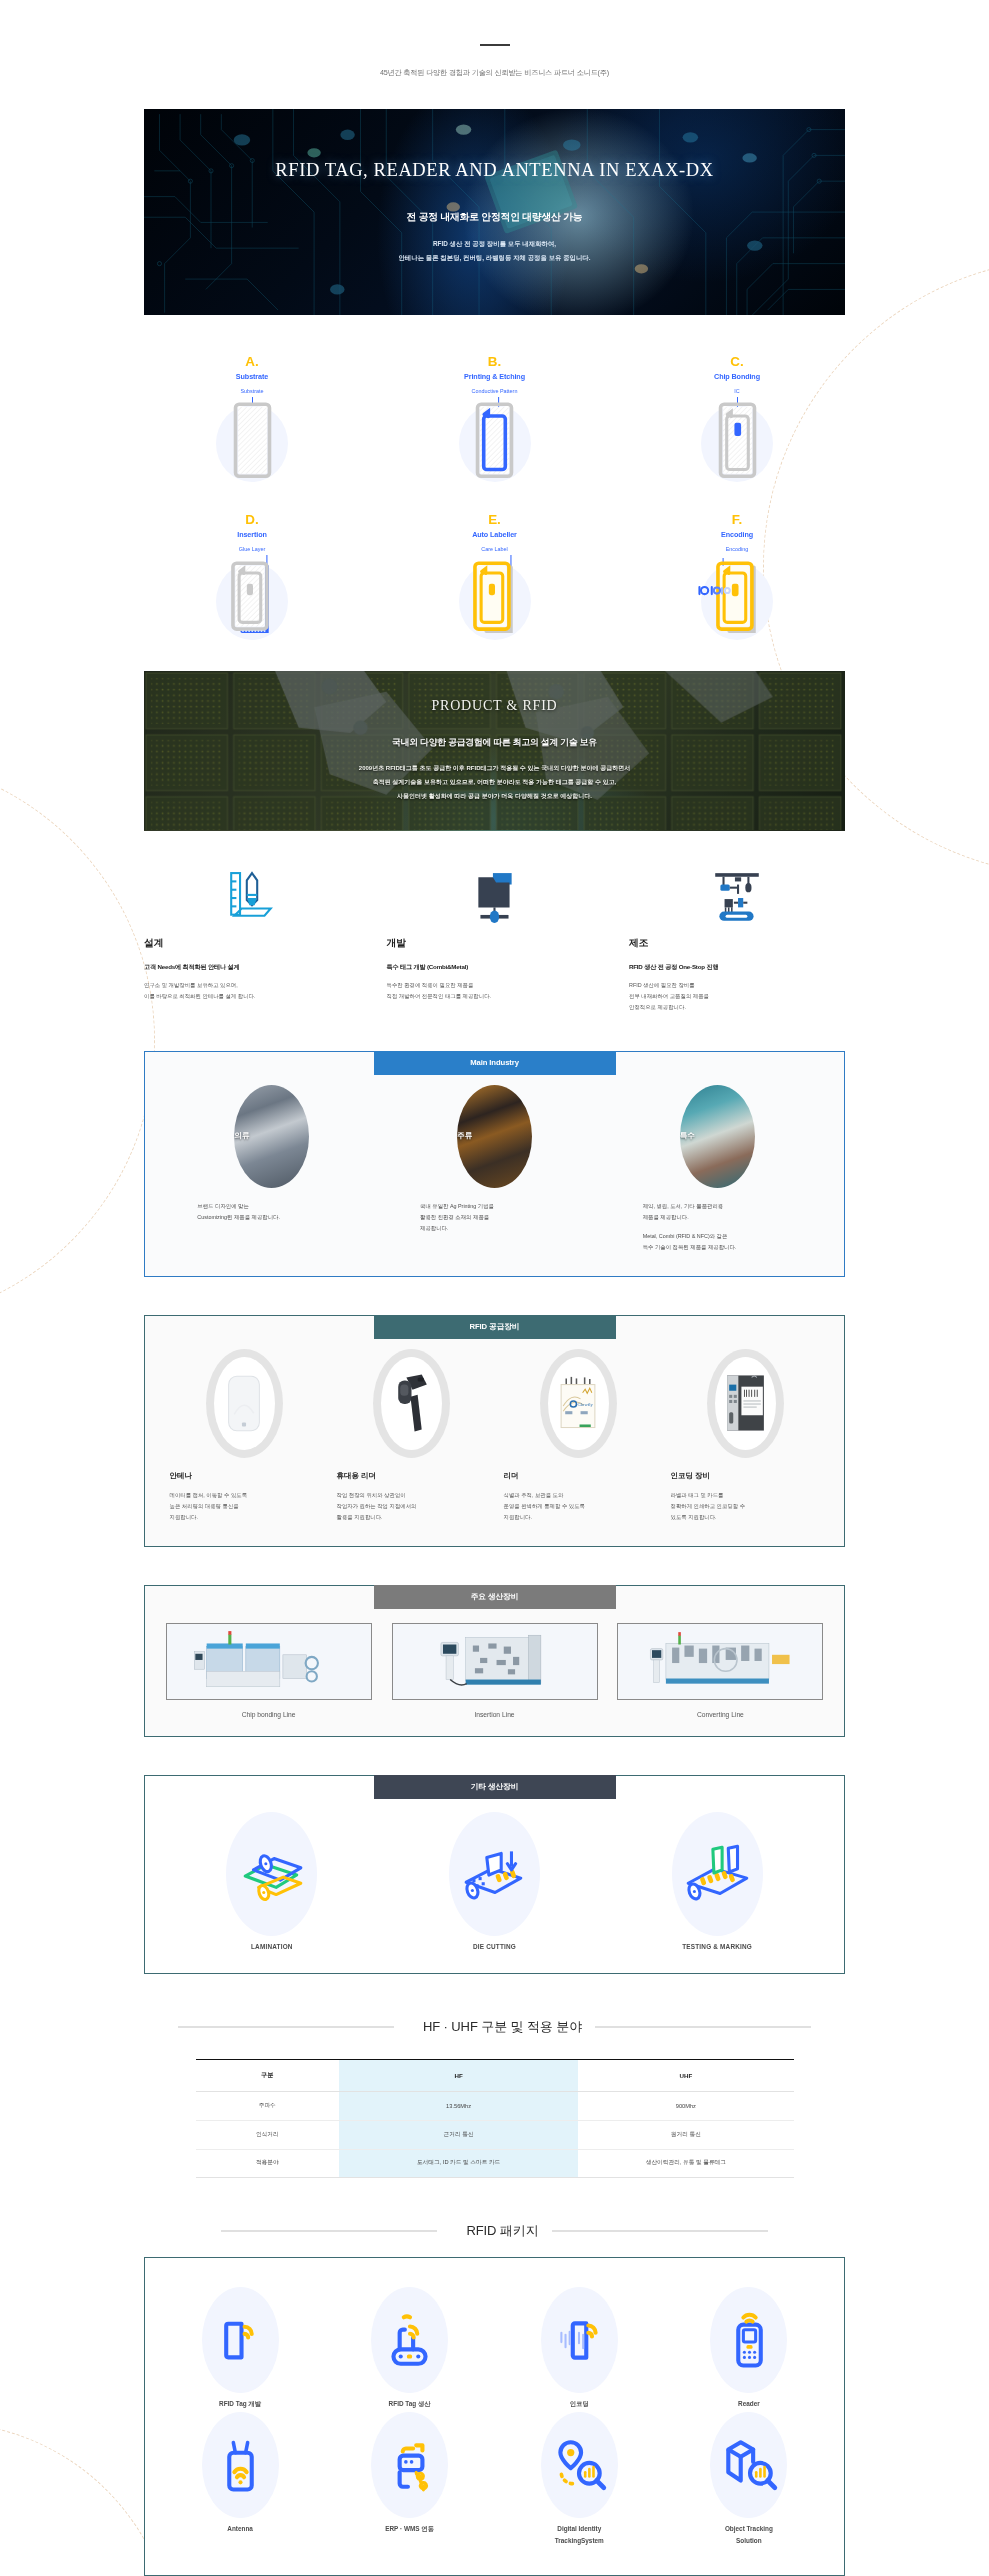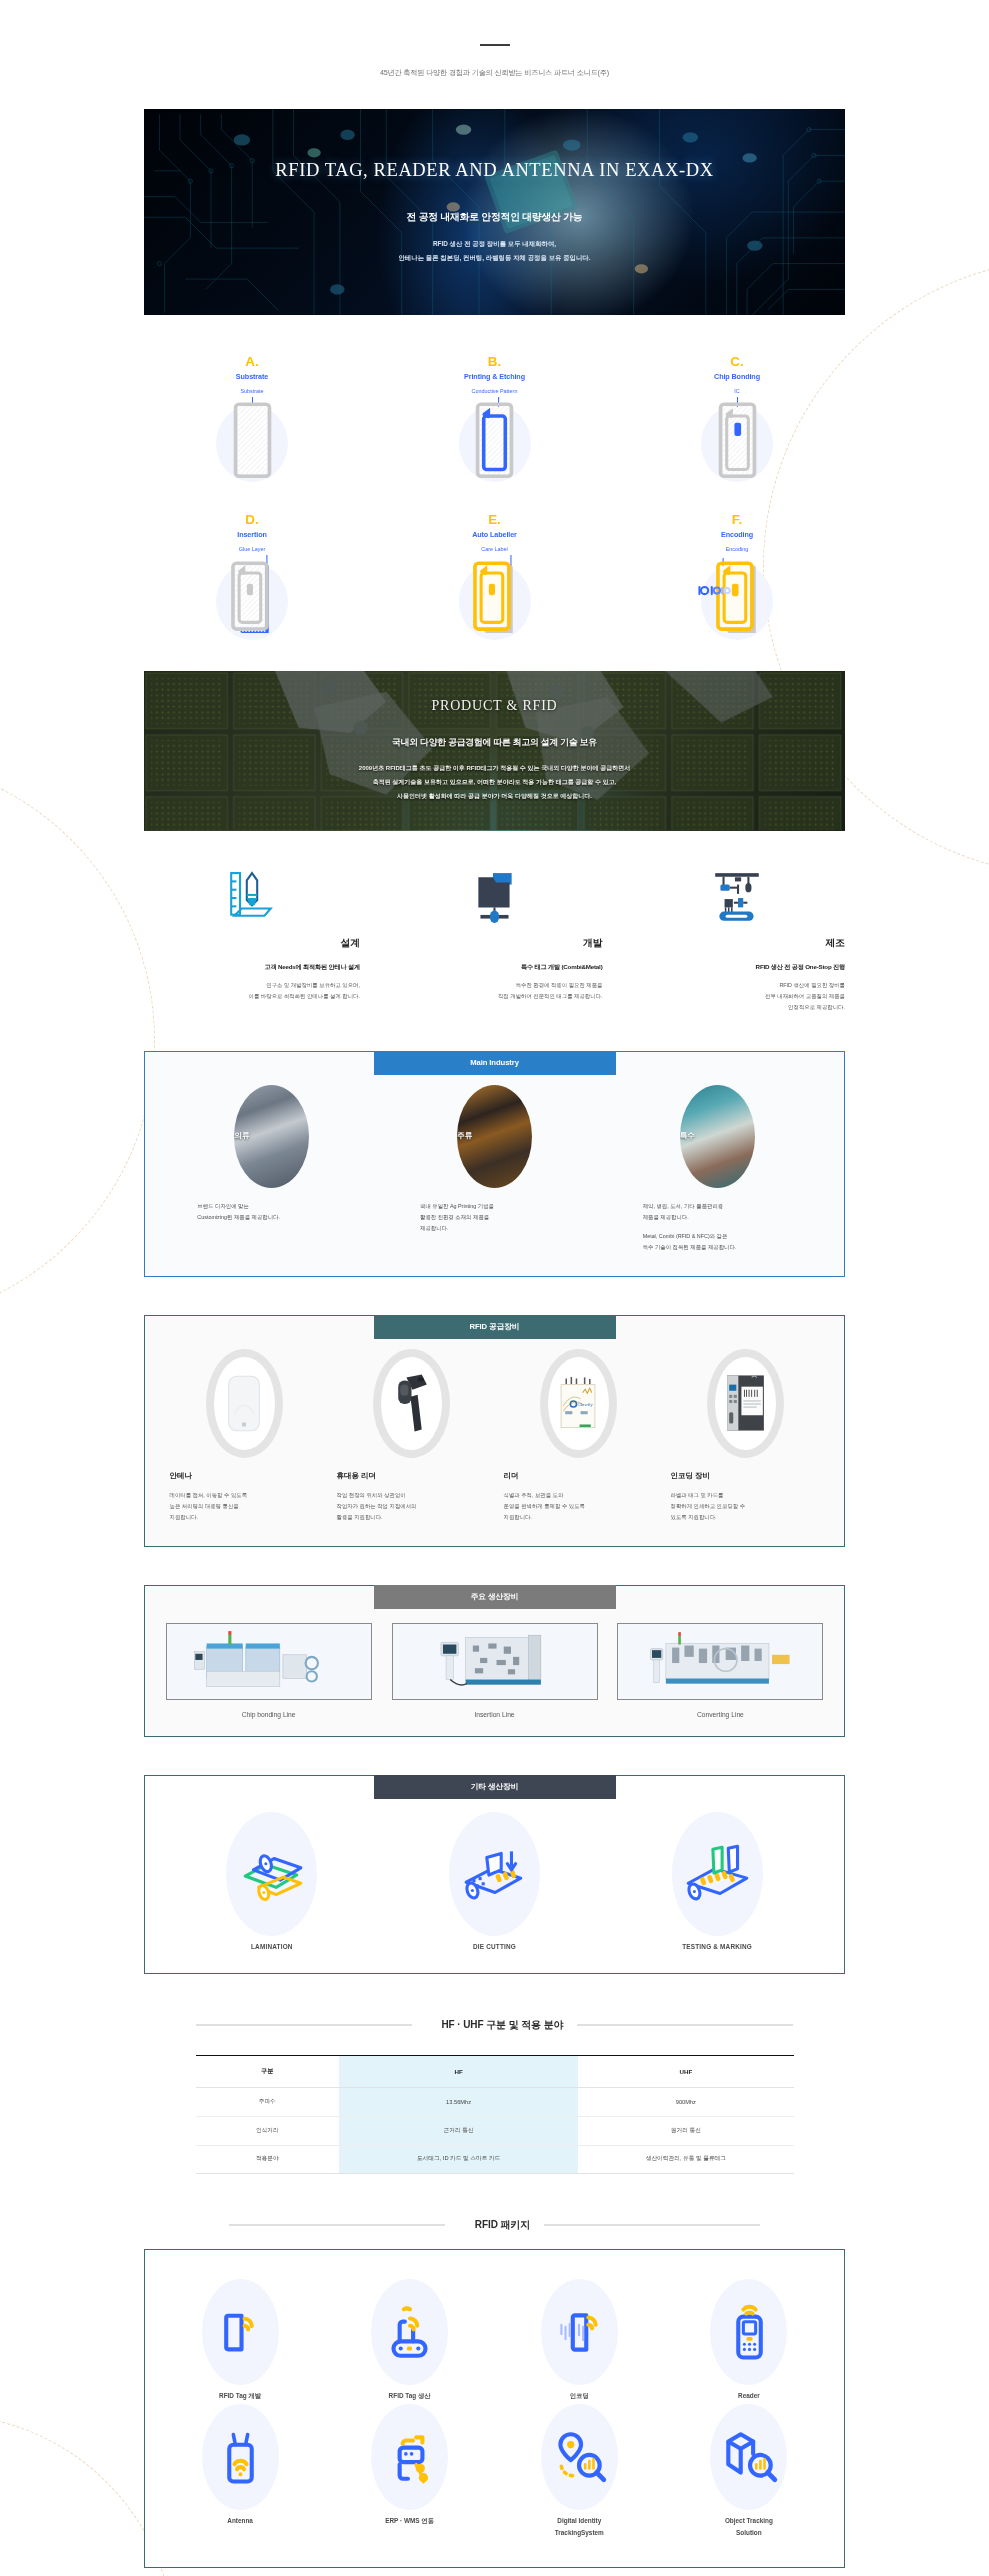--- a/index.html
+++ b/index.html
@@ -72,21 +72,21 @@
   .prodbanner .chips { position:absolute; inset:0; opacity:.85; }
   .pb-title { position:relative; z-index:3; color:#f3f3ef; font-family:"Liberation Serif","DejaVu Serif",serif;
               font-size:14px; letter-spacing:0.8px; text-shadow:0 0.5px 3.1px rgba(0,0,0,.7); }
   .pb-sub { position:relative; z-index:3; margin-top:23px; color:#fff; font-size:8.8px; font-weight:700;
             text-shadow:0 0.5px 2.6px rgba(0,0,0,.85); letter-spacing:-0.2px; }
   .pb-desc { position:relative; z-index:3; margin-top:11.3px; color:#f3f5ef; font-size:6px; line-height:2.35;
              text-align:center; font-weight:700; text-shadow:0 0.5px 2.1px rgba(0,0,0,.9); }
 
   
   .caps { display:flex; justify-content:space-between; padding-top:37px; }
-  .cap { width:216px; text-align:right; }
+  .cap { width:216px; text-align:left; }
   .cap-icon { height:55px; display:flex; align-items:flex-end; justify-content:center; }
   .cap-title { margin-top:14.4px; font-size:9.8px; font-weight:800; color:#222; }
   .cap-head { margin-top:13.4px; font-size:6.2px; font-weight:800; color:#222; letter-spacing:-0.2px; }
   .cap-body { margin-top:7.2px; font-size:5.4px; color:#555; line-height:2.05; }
 
   
   .boxsec { position:relative; margin-top:38px; }
   .boxsec-tab {
     position:absolute; top:0; left:50%; transform:translateX(-50%);
     width:242px; height:24px; line-height:24px; text-align:center;
@@ -125,21 +125,21 @@
   
   .cards3b { display:flex; justify-content:space-around; }
   .card3b { width:196px; text-align:center; }
   .icon-oval { width:91px; height:124px; border-radius:50%; background:#f2f5fe; margin:0 auto;
                display:flex; align-items:center; justify-content:center; }
   .card3b-cap { margin-top:7.2px; font-size:6.4px; font-weight:700; color:#4a4a4a; letter-spacing:0.2px; }
 
   
   .rulehead { display:flex; align-items:center; justify-content:center; gap:13.4px; margin-top:44px; }
   .rulehead .bar { width:216px; height:2.6px; background:#e0e0e0; }
-  .rulehead .txt { font-size:10px; font-weight:700; color:#2b2b2b; letter-spacing:-0.1px; white-space:nowrap;margin-left:16px; }
+  .rulehead .txt { font-size:13px; font-weight:400; color:#2b2b2b; letter-spacing:-0.1px; white-space:nowrap;margin-left:16px; }
 
   
   .tblwrap { width:598px; margin:23px auto 0; }
   table.spec { width:100%; border-collapse:collapse; }
   table.spec thead th { border-top:1px solid #111; border-bottom:0.5px solid #e2e2e2;
                         font-size:6.2px; font-weight:700; color:#1d1d1d; padding:11.3px 0; text-align:center; }
   table.spec td { border-bottom:0.5px solid #ededed; font-size:5.7px; color:#444; padding:9.8px 0; text-align:center; }
   table.spec .hfcol { background:#e2f3fa; }
   table.spec tbody tr:last-child td { border-bottom:0.5px solid #e2e2e2; }
 

